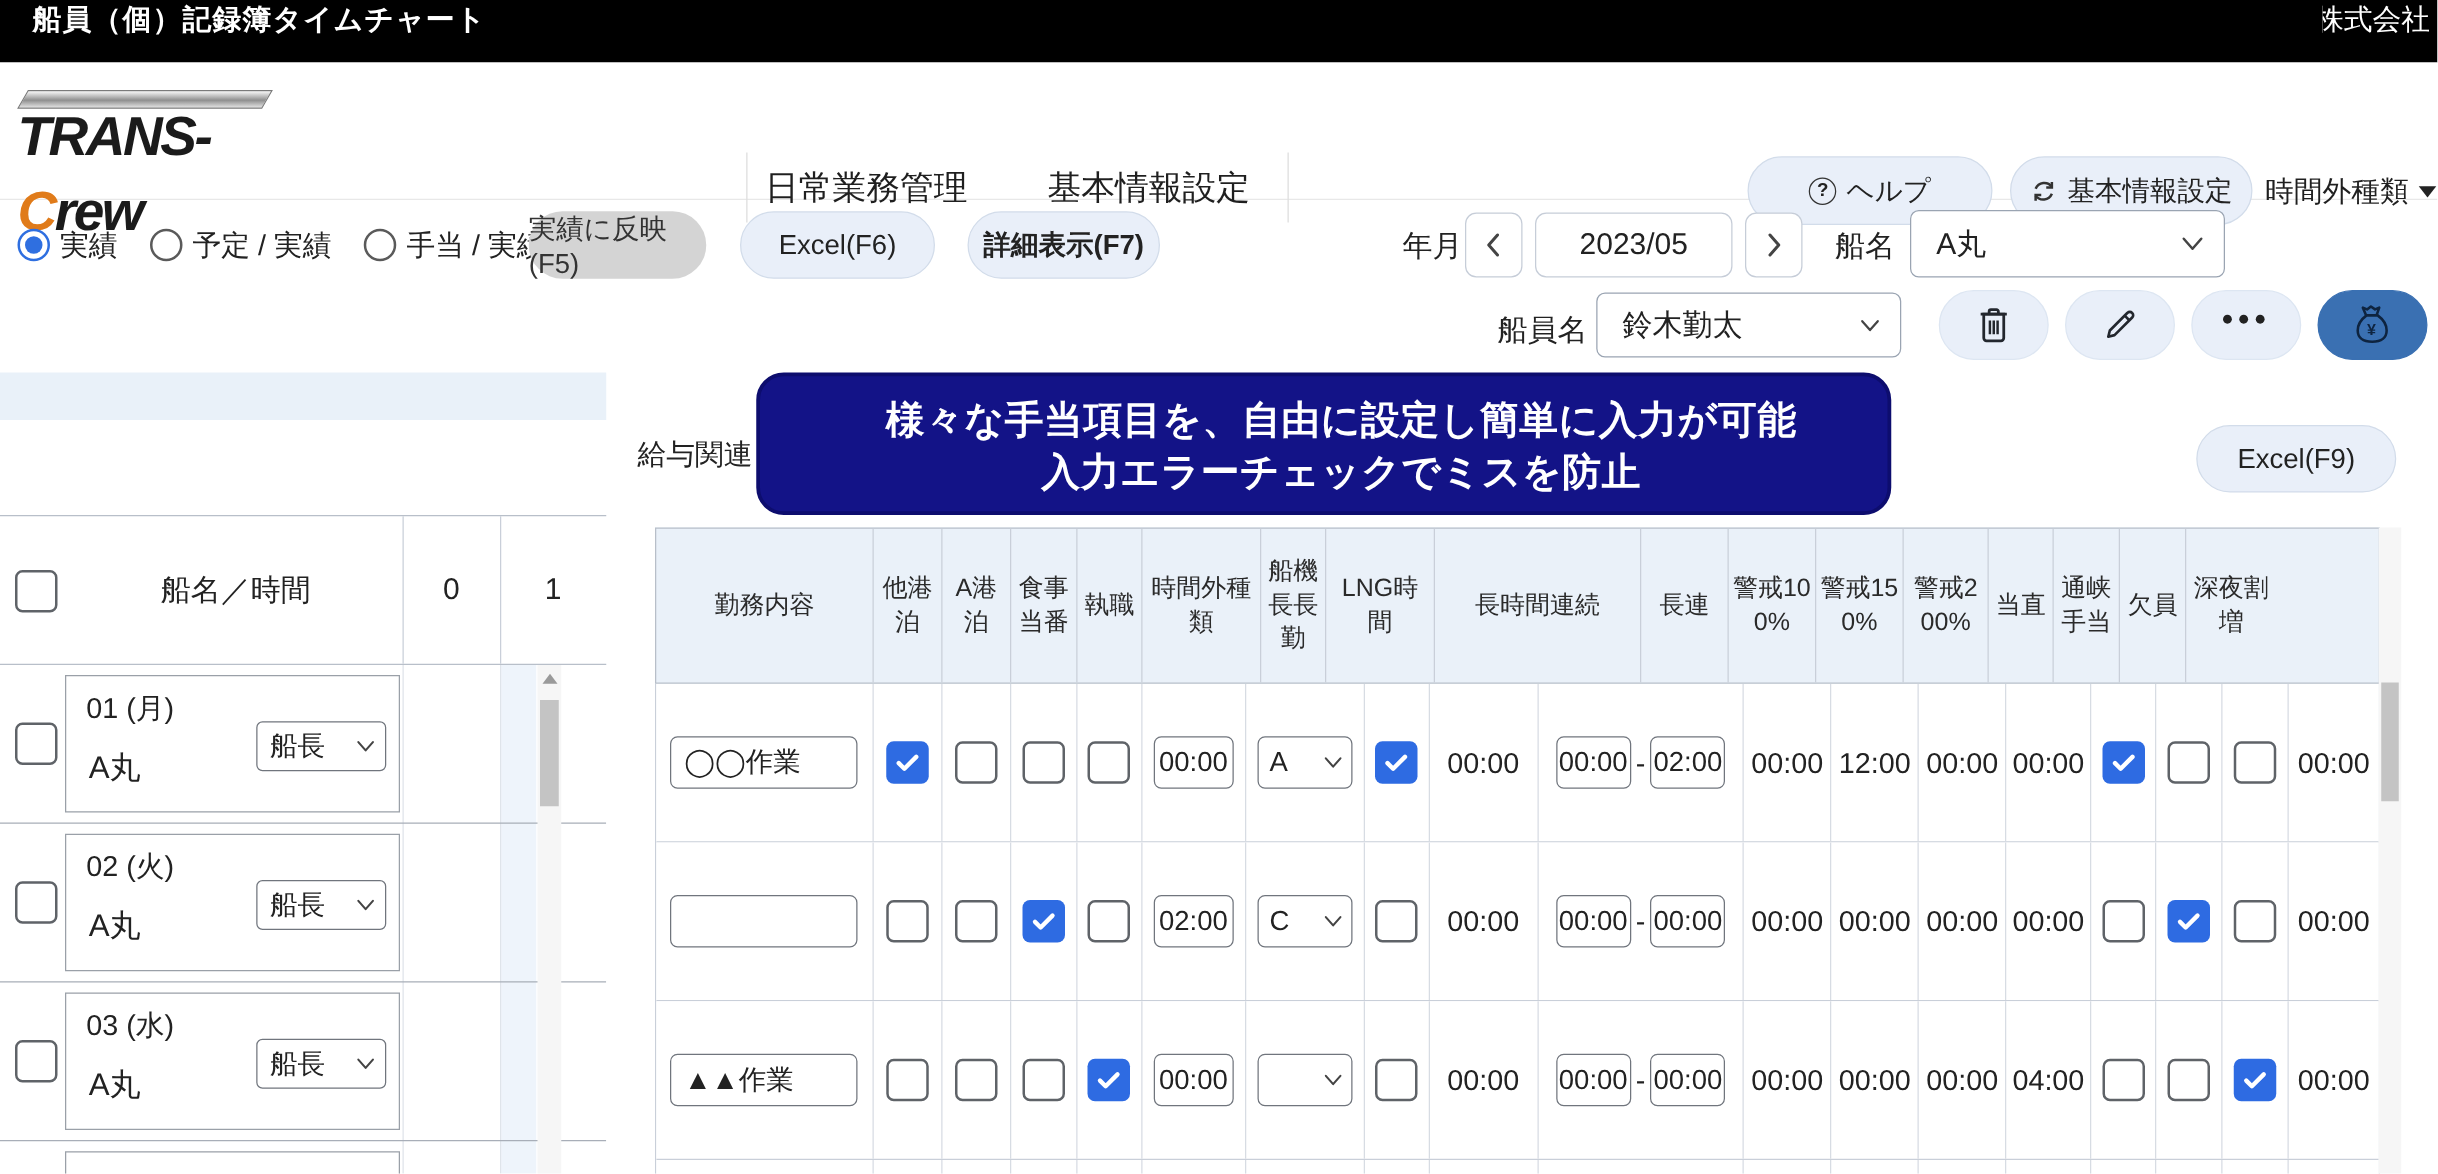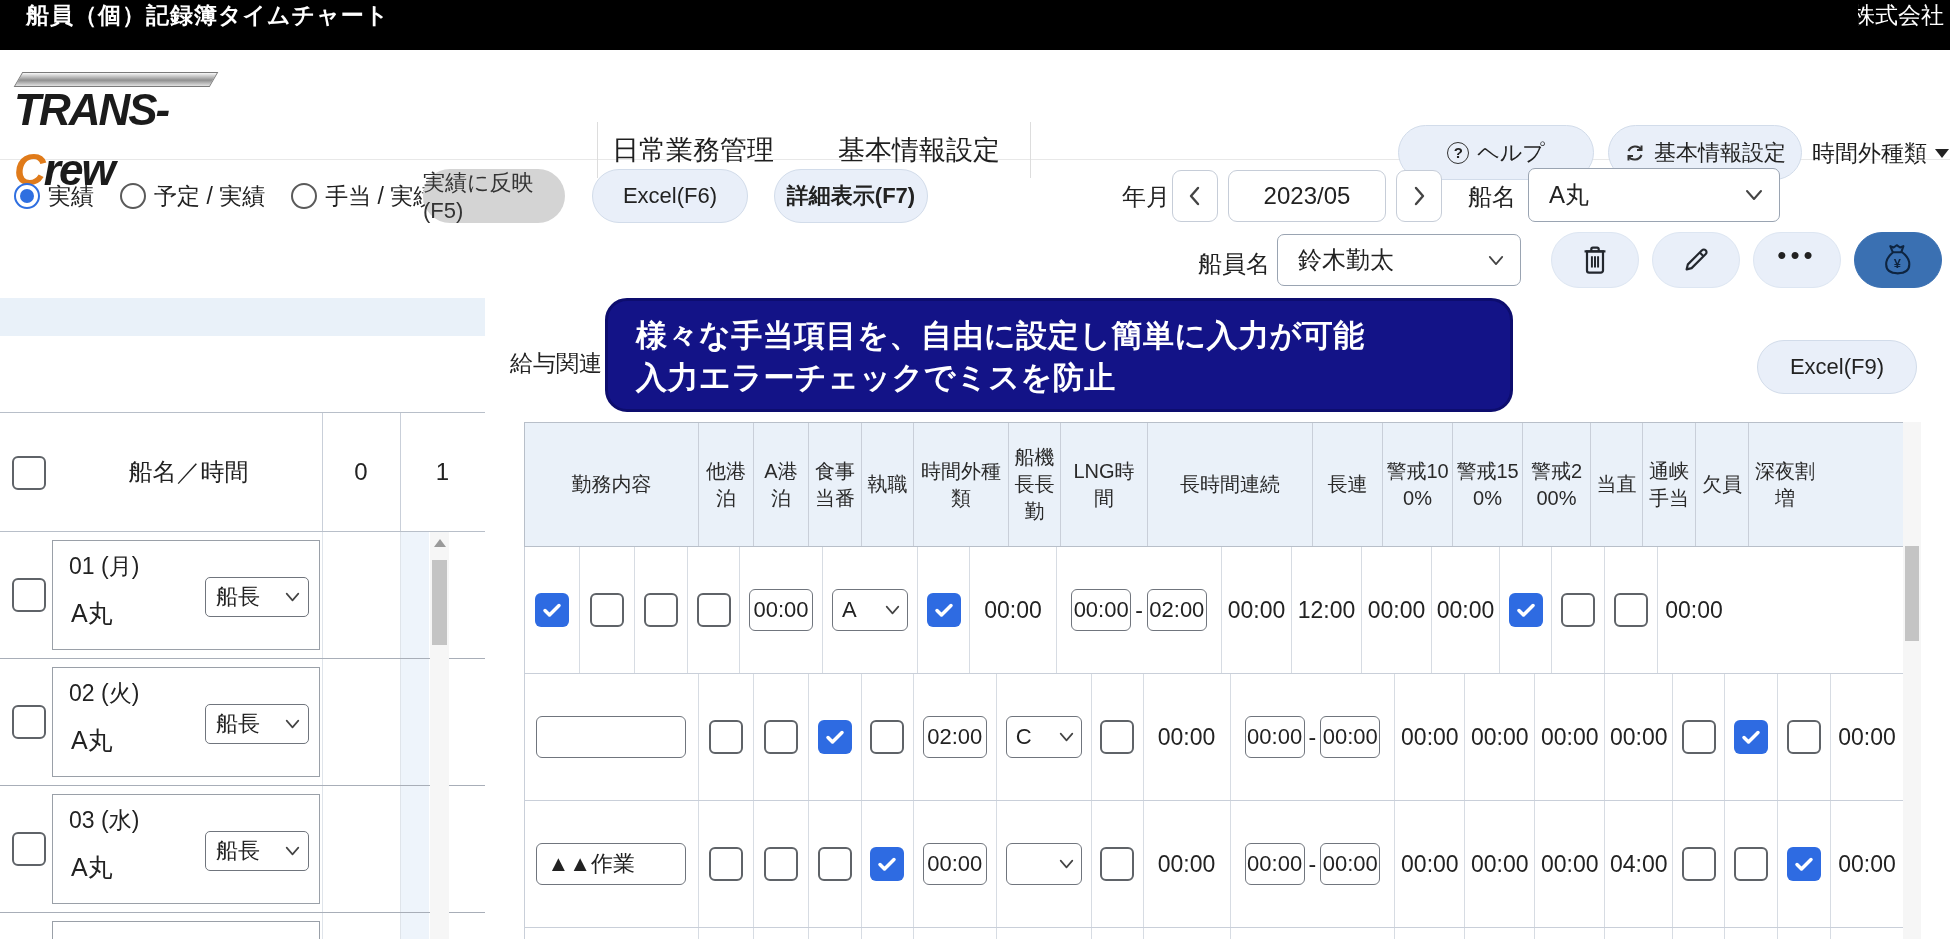--- a/index.html
+++ b/index.html
@@ -105,21 +105,21 @@
     align-items:center; justify-content:center; cursor:pointer; }
   .tri-up { width:0; height:0; border-left:6px solid transparent; border-right:6px solid transparent;
     border-bottom:8px solid #9a9a9a; }
   .lp-scroll .sb-thumb { position:absolute; left:2px; top:28px; width:15px; height:85px; background:#c4c4c4; cursor:grab; }
 
   
   .rp-section { position:absolute; left:510px; top:52px; font-size:23px; }
   .btn-excel9 { position:absolute; left:1757px; top:44px; width:160px; height:54px; }
   .tooltip { position:absolute; left:605px; top:2px; width:908px; height:114px; background:#131387;
     border:3px solid #0d0d6e; border-radius:22px; z-index:5; color:#fff; padding:14px 0 0 28px; }
-  .tooltip div { font-size:31px; font-weight:700; line-height:42px; letter-spacing:0.5px; }
+  .tooltip div { font-size:31px; font-weight:700; line-height:42px; letter-spacing:0.5px;text-align:center; }
 
   .rtable { position:absolute; left:524px; top:126px; width:1380px; }
   .rt-head { display:flex; background:#eaf1f9; border:1px solid #b8bfc9; height:125px; }
   .rt-hcell { border-right:1px solid #c9cfd9; display:flex; align-items:center; justify-content:center;
     text-align:center; font-size:20px; color:#2a2a2a; line-height:1.35; word-break:break-all; padding:0 3px; }
   .rt-hcell:last-child { border-right:none; }
   .rt-body { overflow:hidden; height:392px; border-left:1px solid #c9cfd9; border-right:1px solid #c9cfd9; }
   .rt-row { display:flex; height:127px; border-bottom:1px solid #c9cfd9; background:#fff; }
   .rt-cell { border-right:1px solid #d7dce3; display:flex; align-items:center; justify-content:center; gap:4px; }
   .rt-cell:last-child { border-right:none; }
@@ -341,20 +341,23 @@
           <div class="rt-hcell" style="width: 70px;">警戒100%</div>
           <div class="rt-hcell" style="width: 70px; text-align: center;">警戒150%</div>
           <div class="rt-hcell" style="width: 68px;">警戒200%</div>
           <div class="rt-hcell" style="width: 52px;">当直</div>
           <div class="rt-hcell" style="width: 53px;">通峡手当</div>
           <div class="rt-hcell" style="width: 53px;">欠員</div>
           <div class="rt-hcell" style="width: 72px;">深夜割増</div>
         </div>
       <div class="rt-body" id="rt-body">
           <div class="rt-row">
+            <div class="rt-cell" style="width: 174px;">
+              <input class="ci wide" value="◯◯作業" style="">
+            </div>
             <div class="rt-cell" style="width: 55px;">
               <div class="cbx checked">
                 <svg width="24" height="24" viewBox="0 0 24 24">
                   <path d="M5 12.5l4.5 4.5L19 7.5" stroke="#fff" stroke-width="3.5" fill="none" stroke-linecap="round" stroke-linejoin="round"></path>
                 </svg>
               </div>
             </div>
             <div class="rt-cell" style="width: 55px;">
               <div class="cbx"></div>
             </div>

